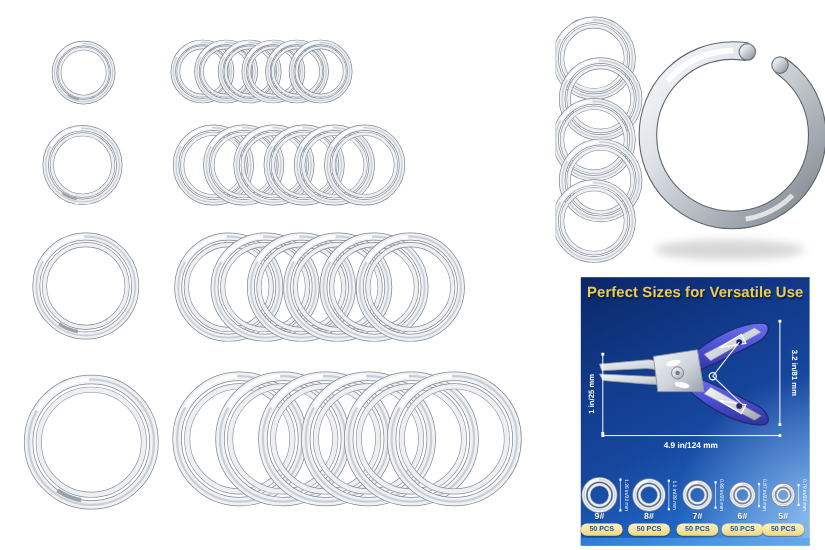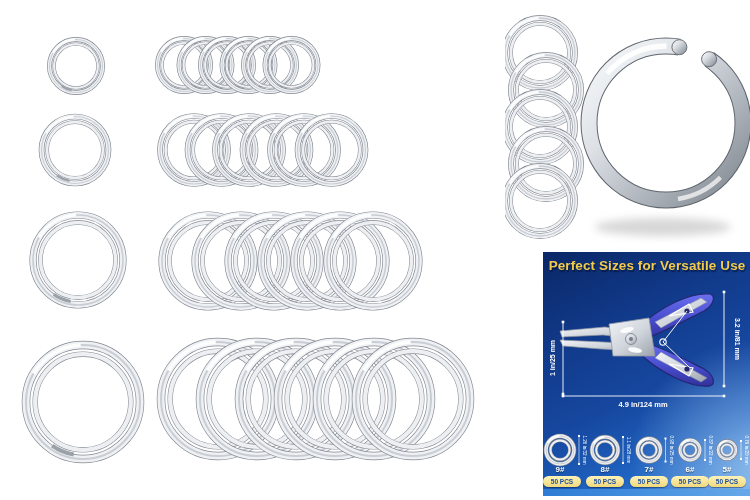--- a/index.html
+++ b/index.html
@@ -2,21 +2,21 @@
 <html><head>
 <meta charset="utf-8">
 <style>
   html,body{margin:0;padding:0;background:#fff;}
   .page{position:relative;width:750px;height:500px;background:#ffffff;overflow:hidden;
         font-family:"Liberation Sans",sans-serif;}
   svg{display:block;}
   .gallery-svg{position:absolute;left:0;top:0;}
   .photo-svg{position:absolute;left:505px;top:5px;}
   .panel{position:absolute;left:528px;top:252px;width:208px;height:244px;
-         background:linear-gradient(155deg,#0a2766 0%,#113a8a 30%,#16479f 55%,#1f64c2 78%,#3f8bdc 97%);margin-left:15px;}
+         background:linear-gradient(155deg,#0a2766 0%,#113a8a 30%,#16479f 55%,#1f64c2 78%,#3f8bdc 97%);}
   .panel::before{content:"";position:absolute;inset:0;pointer-events:none;
          background:radial-gradient(ellipse at 102% 88%,rgba(205,230,252,.55),rgba(205,230,252,0) 42%);}
   .panel::after{content:"";position:absolute;left:0;right:0;bottom:0;height:7px;
          background:linear-gradient(90deg,#2f7fd8,#63a7ea);opacity:.9;}
   .panel-title{position:absolute;top:6px;left:0;right:0;text-align:center;
          font-size:13.5px;font-weight:bold;color:#f2cb4a;letter-spacing:.1px;
          text-shadow:1px 1.5px 1px rgba(5,15,50,.65);z-index:3;}
   .panel-svg{position:absolute;inset:0;z-index:2;}
   .size-id{position:absolute;width:30px;text-align:center;font-size:8px;font-weight:bold;
          color:#ffffff;text-shadow:0 1px 1px rgba(0,0,0,.45);z-index:3;}

